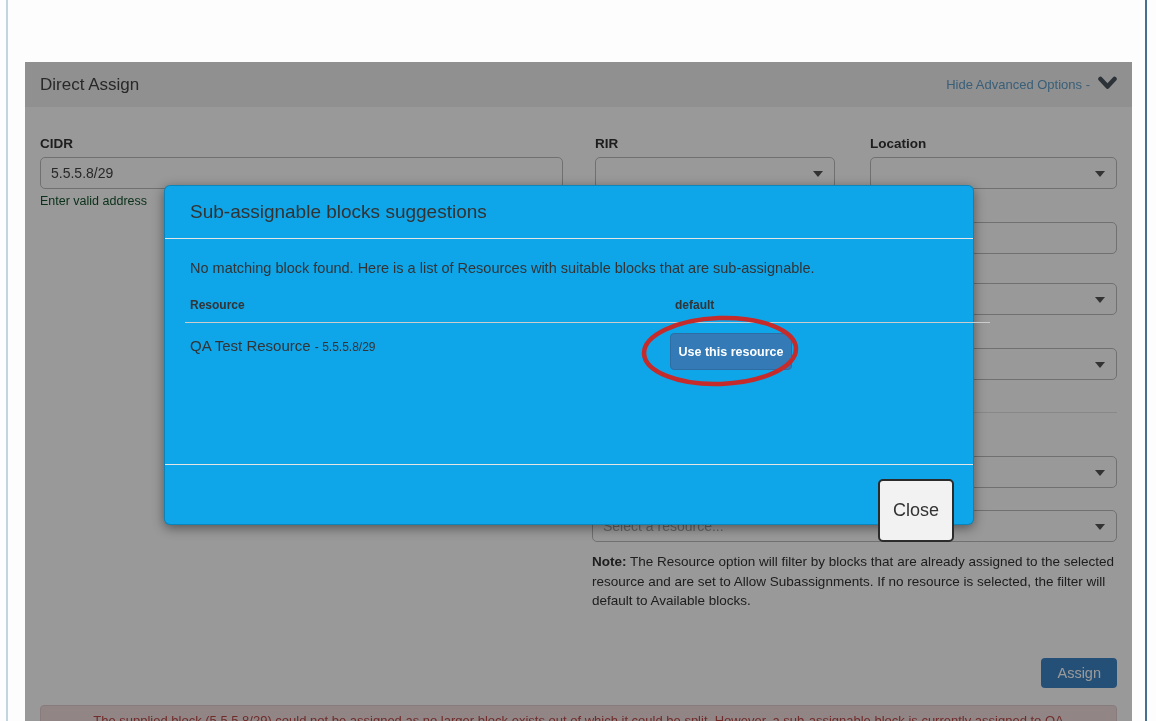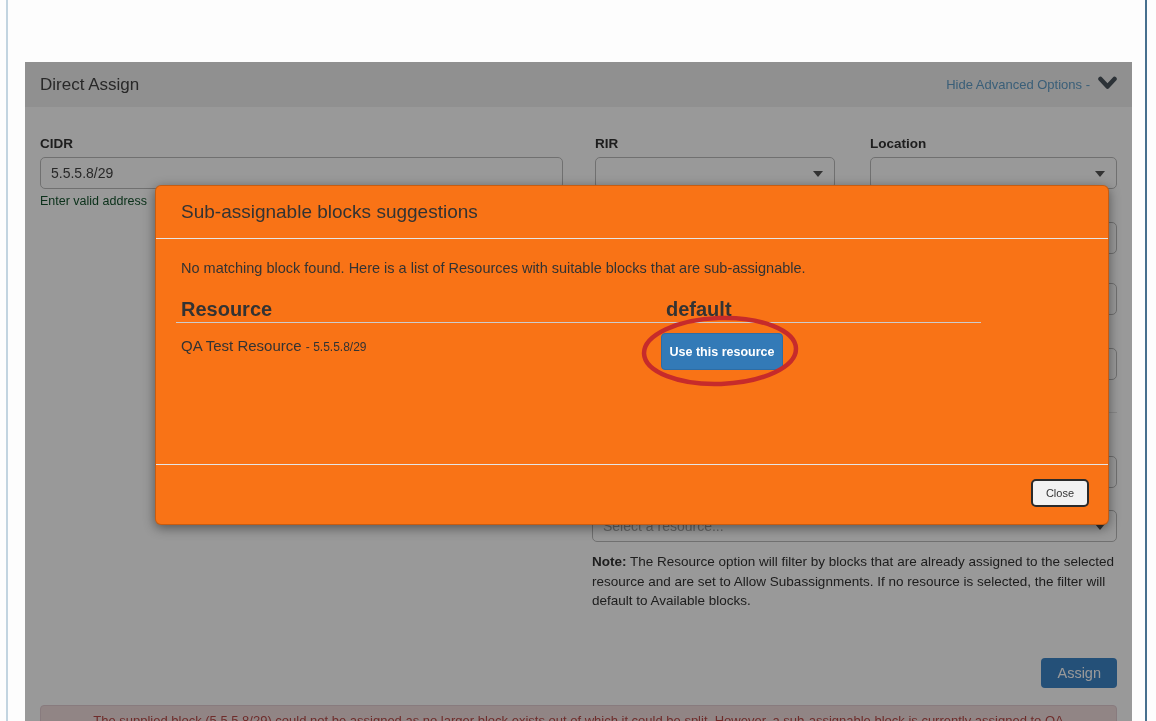--- a/index.html
+++ b/index.html
@@ -58,42 +58,42 @@
     position:absolute; right:14px; top:50%; transform:translateY(-50%);
     font-size:18px; font-weight:bold; color:rgba(169,68,66,.45); cursor:pointer; line-height:1;
   }
 
   
   .overlay { position:absolute; left:25px; top:62px; width:1107px; height:659px;
              background:rgba(0,0,0,0.40); z-index:5; }
 
   
   .modal {
-    position:absolute; left:155px; top:185px; width:954px; height:340px; z-index:10;
-    background:#f97316; border:1px solid rgba(0,0,0,.2); border-radius:6px;
+    position:absolute; left:164px; top:185px; width:810px; height:340px; z-index:10;
+    background:#0ea5e9; border:1px solid rgba(0,0,0,.2); border-radius:6px;
     box-shadow:0 3px 12px rgba(0,0,0,.45);
   }
   .modal-header { position:absolute; left:0; top:0; width:100%; height:53px; border-bottom:1px solid #e5e5e5; }
   .modal-title { position:absolute; left:25px; top:15px; font-size:19px; color:#333; }
   .modal-bodytext { position:absolute; left:25px; top:74px; font-size:14.5px; color:#333; }
-  .col-head { position:absolute; font-size:20px; font-weight:bold; color:#333; }
+  .col-head { position:absolute; font-size:12px; font-weight:bold; color:#333; }
   .tbl-divider { position:absolute; left:20px; top:136px; width:805px; height:1px; background:#ccc; }
   .row-name { position:absolute; left:25px; top:151px; font-size:15px; color:#333; }
   .row-name .cidr { font-size:12px; }
   .btn-use {
     position:absolute; left:505px; top:147px; width:122px; height:37px;
     background:#337ab7; color:#fff; border:1px solid #2e6da4; border-radius:4px;
     font-size:12.5px; font-weight:bold; cursor:pointer; font-family:inherit;
   }
   .pagination { position:absolute; left:0; top:210px; width:100%; text-align:center; font-size:14.5px; color:#333; }
   .pagination .b { font-weight:bold; }
   .modal-footer { position:absolute; left:0; top:278px; width:100%; height:62px; border-top:1px solid #e5e5e5; }
   .btn-close {
     position:absolute; right:19px; top:14px; background:#f2f2f2; color:#333;
-    border:2px solid #2b2b2b; border-radius:5px; font-size:11px; padding:6px 13px;
+    border:2px solid #2b2b2b; border-radius:5px; font-size:18px; padding:19px 13px;
     cursor:pointer; font-family:inherit;
   }
 
   .annotation { position:absolute; left:630px; top:306px; width:180px; height:90px; z-index:12; pointer-events:none; }
 </style>
 </head>
 <body>
 
 <div class="window">
 

